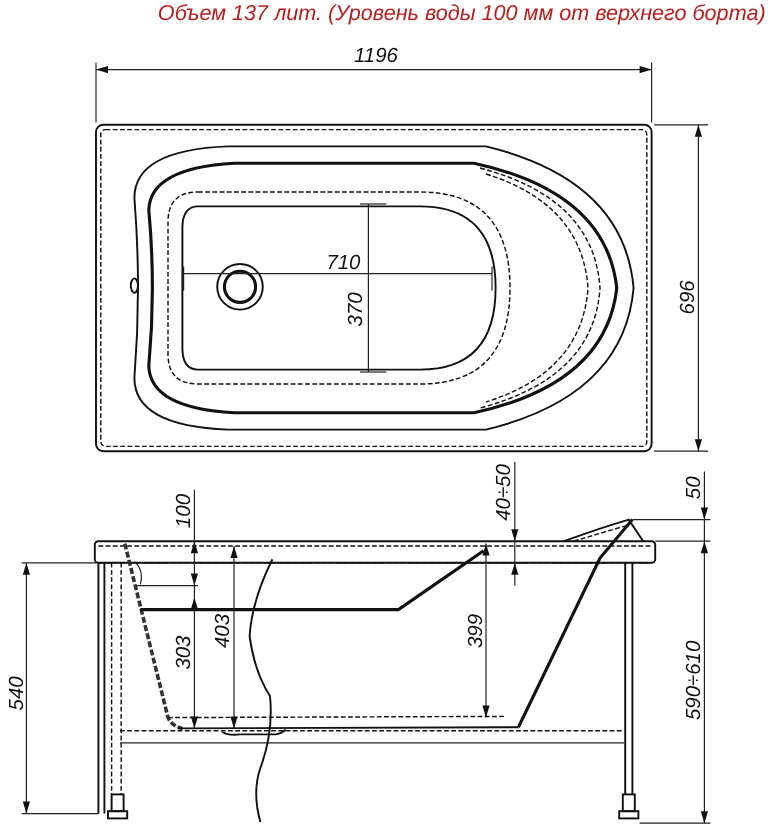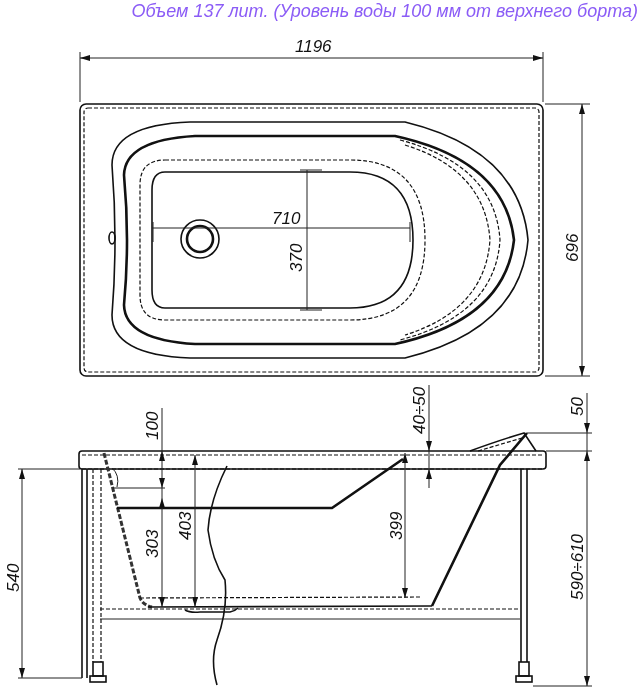--- a/index.html
+++ b/index.html
@@ -1,17 +1,17 @@
 <!DOCTYPE html>
 <html><head>
 <meta charset="utf-8">
 <style>
   html,body{margin:0;padding:0;background:#fff;}
   body{width:640px;height:688px;overflow:hidden;position:relative;font-family:"Liberation Sans",sans-serif;}
-  .title{position:absolute;left:0;top:0;width:640px;text-align:right;font-style:italic;font-size:18px;color:#8b5cf6;padding-right:2px;box-sizing:border-box;white-space:nowrap;line-height:22px;}
+  .title{position:absolute;left:0;top:0;width:640px;text-align:right;font-style:italic;font-size:18px;color:#b91c1c;padding-right:2px;box-sizing:border-box;white-space:nowrap;line-height:22px;}
   svg{position:absolute;left:0;top:0;}
   .dim{font-family:"Liberation Sans",sans-serif;font-style:italic;font-size:17px;fill:#111;}
   .thin{stroke:#222;stroke-width:1;fill:none;}
   .med{stroke:#111;stroke-width:1.6;fill:none;}
   .thick{stroke:#111;stroke-width:2.6;fill:none;}
   .dash{stroke:#111;stroke-width:1.2;fill:none;stroke-dasharray:4 2;}
   .dashthick{stroke:#333;stroke-width:3;fill:none;stroke-dasharray:5 2;}
 </style>
 </head>
 <body>

